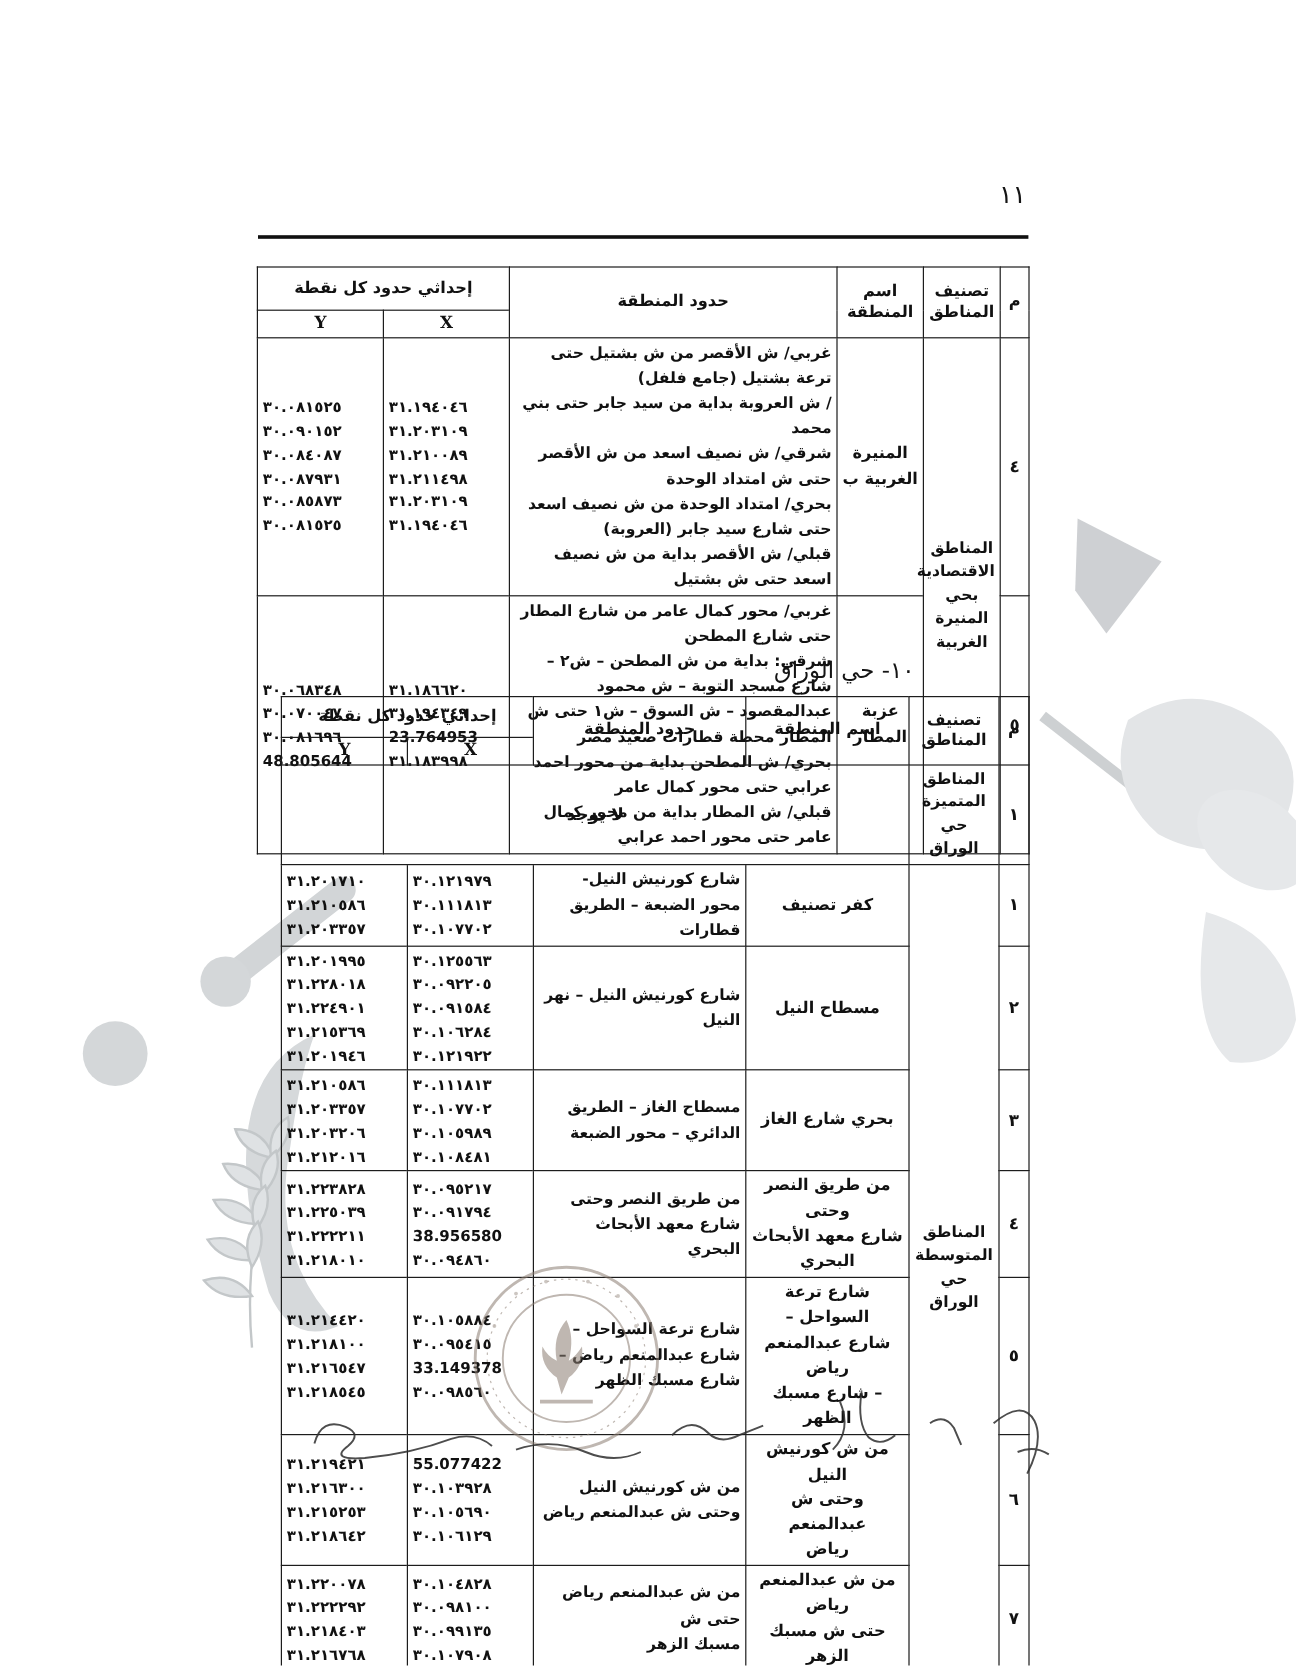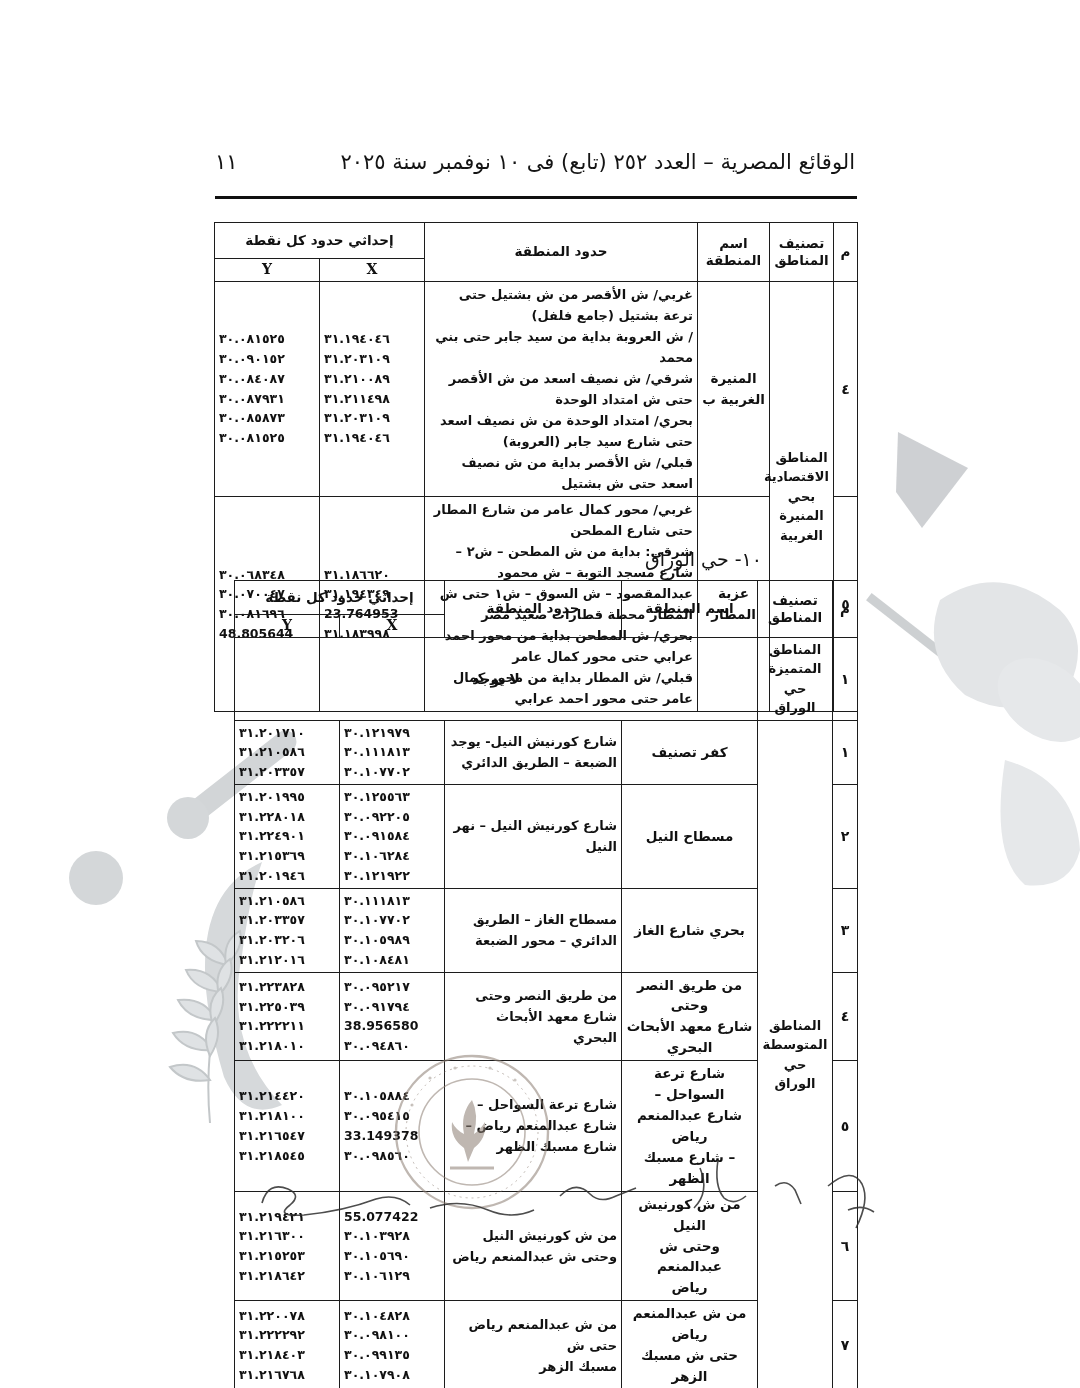--- a/index.html
+++ b/index.html
@@ -73,21 +73,20 @@
     <path d="M212,1050 q-27,2 -39,-17 q26,-6 39,17Z"></path>
     <path d="M210,1080 q-26,4 -40,-13 q25,-8 40,13Z"></path>
     <path d="M226,965 q18,-16 14,-34 q-18,10 -14,34Z"></path>
     <path d="M219,995 q17,-18 11,-36 q-17,12 -11,36Z"></path>
     <path d="M213,1025 q15,-19 8,-37 q-16,13 -8,37Z"></path>
     <path d="M210,1056 q13,-20 5,-38 q-15,15 -5,38Z"></path>
   </g>
 </svg>
 
 <div class="page-header">
-  <span>الوقائع المصرية – العدد ٢٥٢ (تابع) فى ١٠ نوفمبر سنة ٢٠٢٥</span>
   <span>١١</span>
 </div>
 <div class="header-rule"></div>
 
 <table class="gov t1">
   <colgroup>
     <col style="width:24px">
       <col style="width:64px">
       <col style="width:72px">
     <col style="width:273px">
@@ -184,21 +183,21 @@
 المتميزة
 حي الوراق</td>
     <td class="none-cell" colspan="4">لا يوجد</td>
   </tr>
   <tr style="height:57px">
     <td class="serial">١</td>
     <td class="clsf" rowspan="7">المناطق
 المتوسطة
 حي الوراق</td>
     <td class="aname">كفر تصنيف</td>
-    <td class="bounds">شارع كورنيش النيل- يوجد الضبعة – الطريق الدائري</td>
+    <td class="bounds">شارع كورنيش النيل- محور الضبعة – الطريق قطارات</td>
     <td class="coords">٣٠.١٢١٩٧٩
 ٣٠.١١١٨١٣
 ٣٠.١٠٧٧٠٢</td>
     <td class="coords">٣١.٢٠١٧١٠
 ٣١.٢١٠٥٨٦
 ٣١.٢٠٣٣٥٧</td>
   </tr>
   <tr style="height:86px">
     <td class="serial">٢</td>
     <td class="aname">مسطاح النيل</td>

